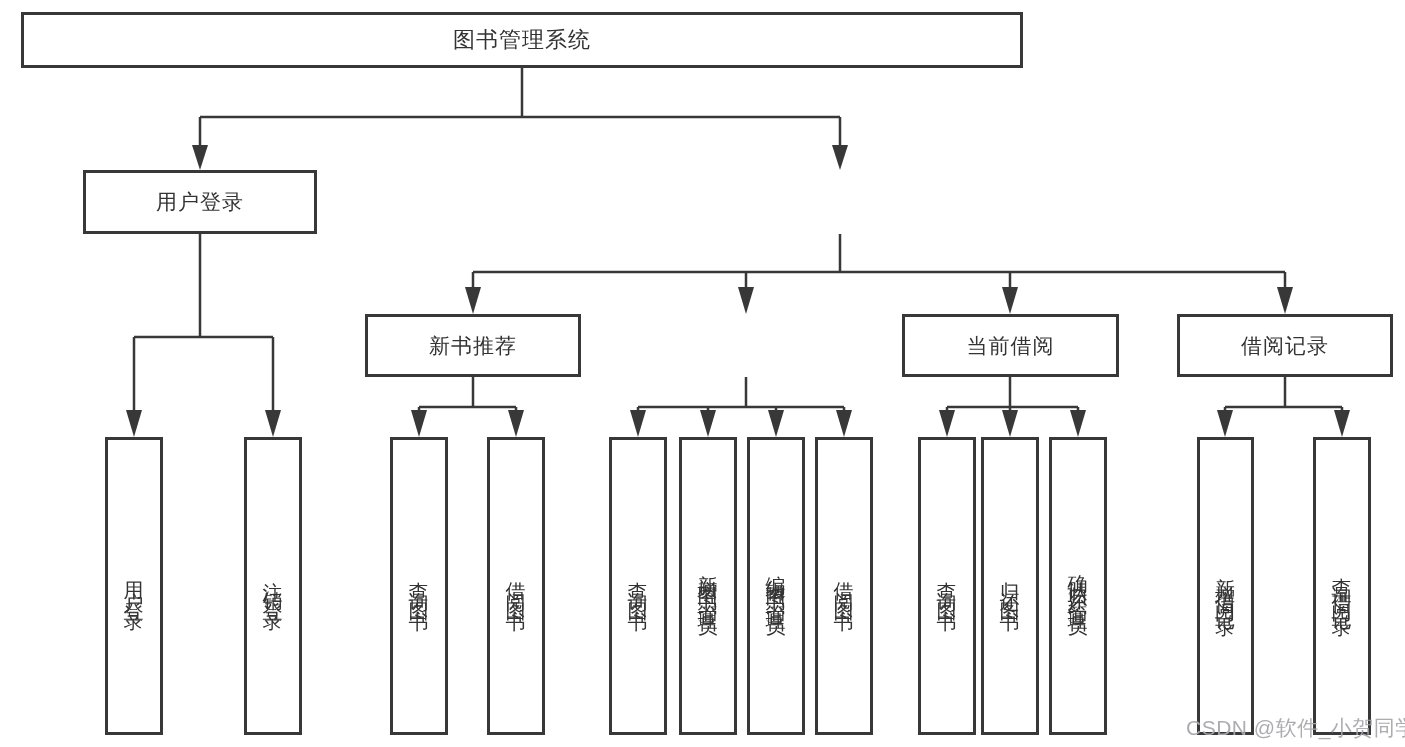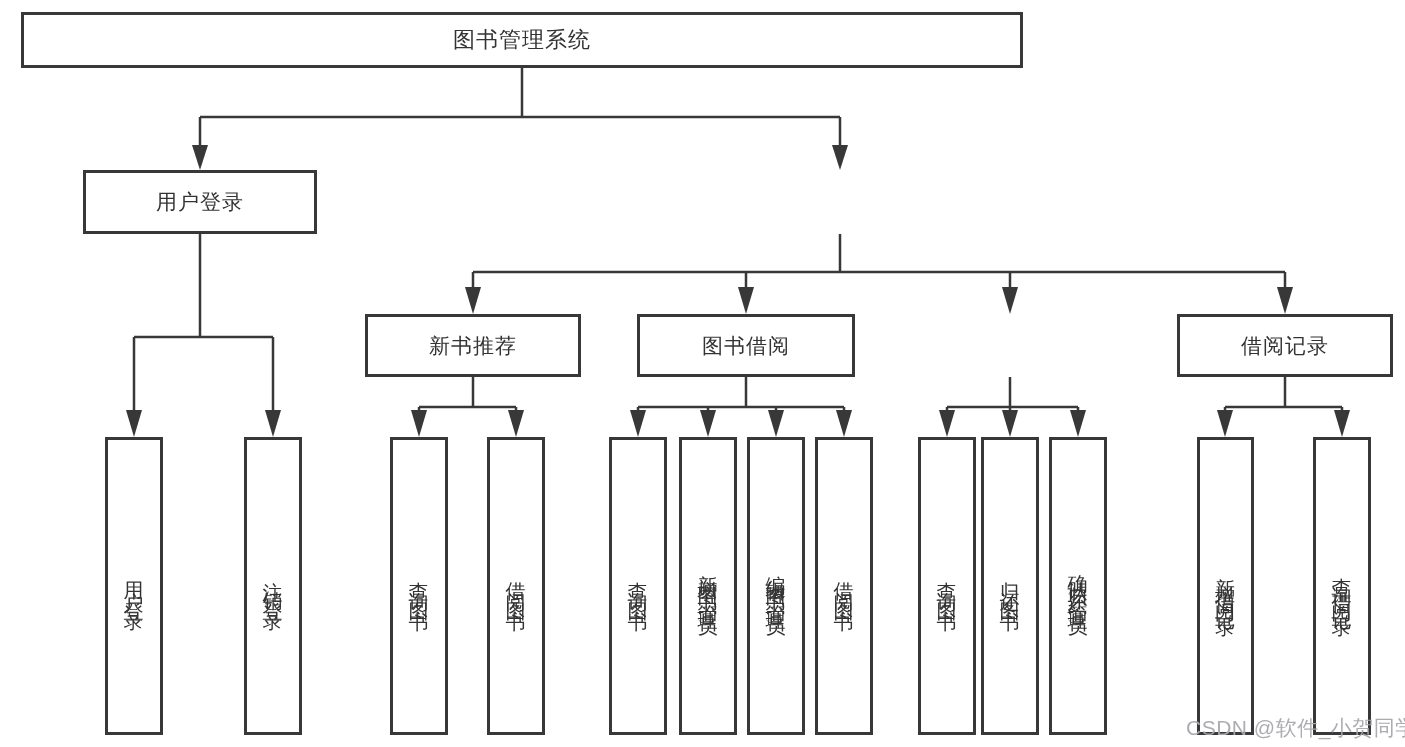--- a/index.html
+++ b/index.html
@@ -102,21 +102,21 @@
       <polygon points="1217,410 1233,410 1225,437"></polygon>
       <polygon points="1334,410 1350,410 1342,437"></polygon>
     </g>
   </svg>
 
   <div class="node hbox root-box" style="left:21px;top:12px;width:1002px;height:56px;">图书管理系统</div>
 
   <div class="node hbox" style="left:83px;top:170px;width:234px;height:64px;">用户登录</div>
 
   <div class="node hbox" style="left:365px;top:314px;width:216px;height:63px;">新书推荐</div>
-  <div class="node hbox" style="left:637px;top:314px;width:218px;height:63px;">图书借阅</div>
+  <div class="node hbox" style="left:902px;top:314px;width:217px;height:63px;">当前借阅</div>
   <div class="node hbox" style="left:1177px;top:314px;width:216px;height:63px;">借阅记录</div>
 
   <div class="node vbox" style="left:105px;top:437px;width:58px;height:298px;">用户登录</div>
   <div class="node vbox" style="left:244px;top:437px;width:58px;height:298px;">注销登录</div>
 
   <div class="node vbox" style="left:390px;top:437px;width:58px;height:298px;">查询图书</div>
   <div class="node vbox" style="left:487px;top:437px;width:58px;height:298px;">借阅图书</div>
 
   <div class="node vbox" style="left:609px;top:437px;width:58px;height:298px;">查询图书</div>
   <div class="node vbox" style="left:679px;top:437px;width:58px;height:298px;letter-spacing:6px;">新增图书（管理员）</div>

